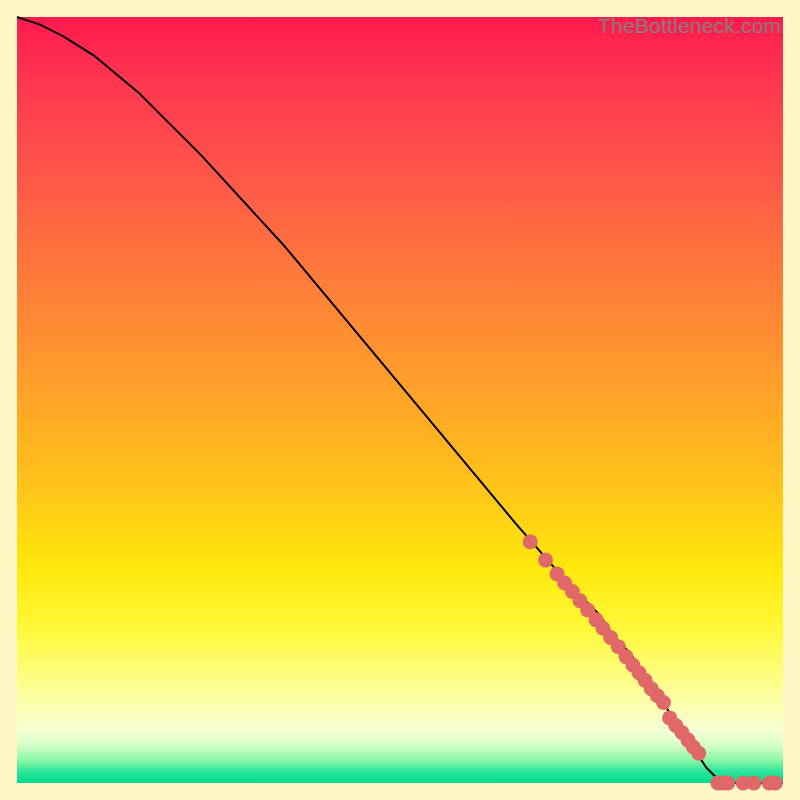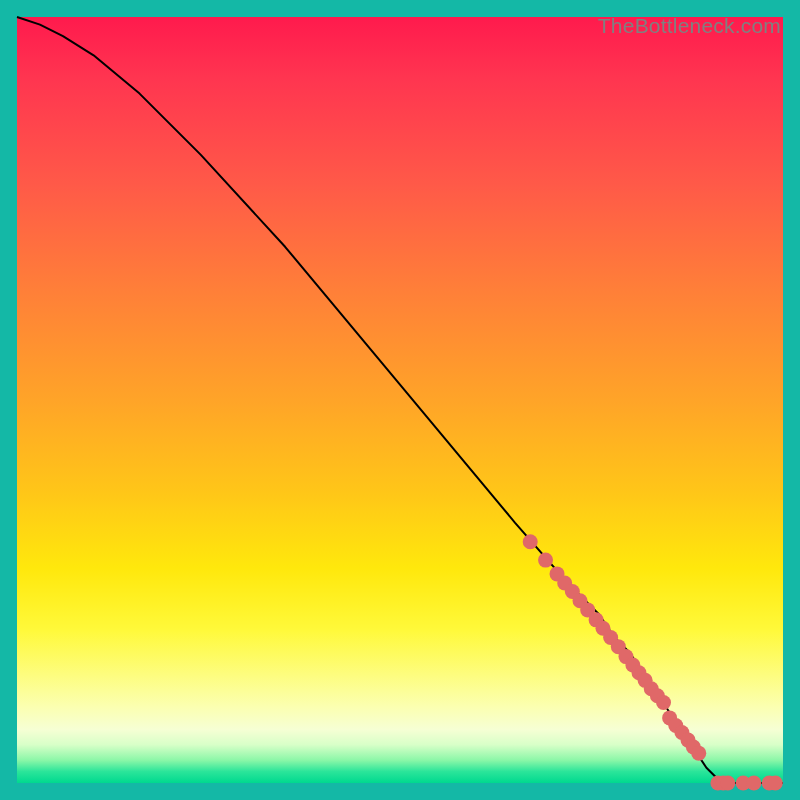--- a/index.html
+++ b/index.html
@@ -8,21 +8,21 @@
     width: 800px;
     height: 800px;
     background: #000;
     overflow: hidden;
     font-family: Arial, Helvetica, sans-serif;
   }
   .frame {
     position: relative;
     width: 800px;
     height: 800px;
-    background: #14b8a6;
+    background: #fef9c3;
   }
   .plot-area {
     position: absolute;
     left: 17px;
     top: 17px;
     width: 766px;
     height: 766px;
     
     background: linear-gradient(to bottom,
       #ff1a4d 0%,

